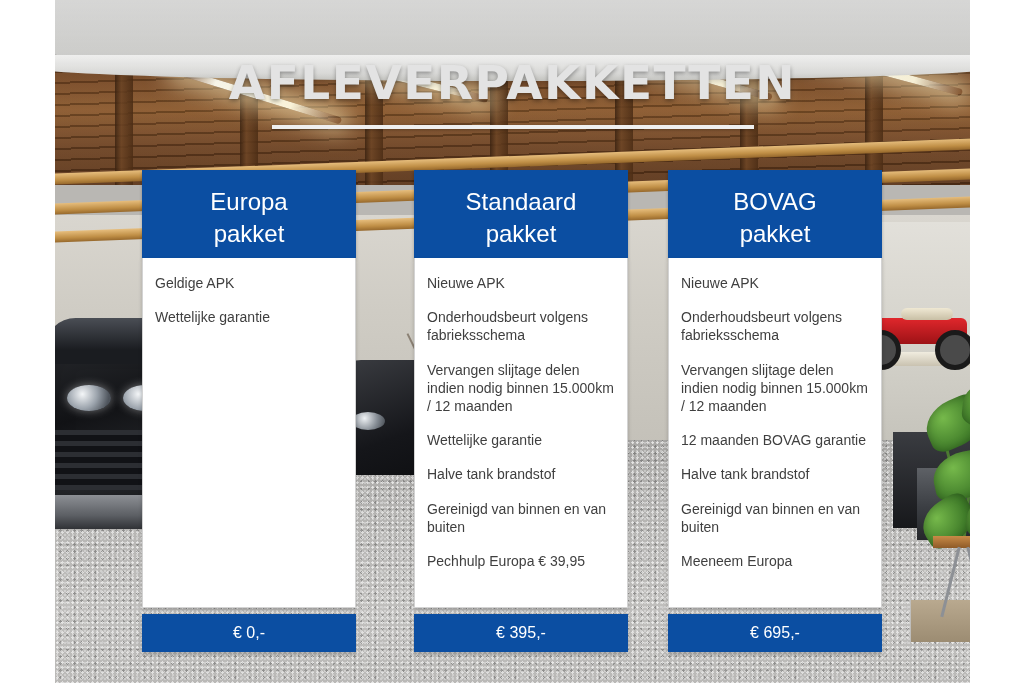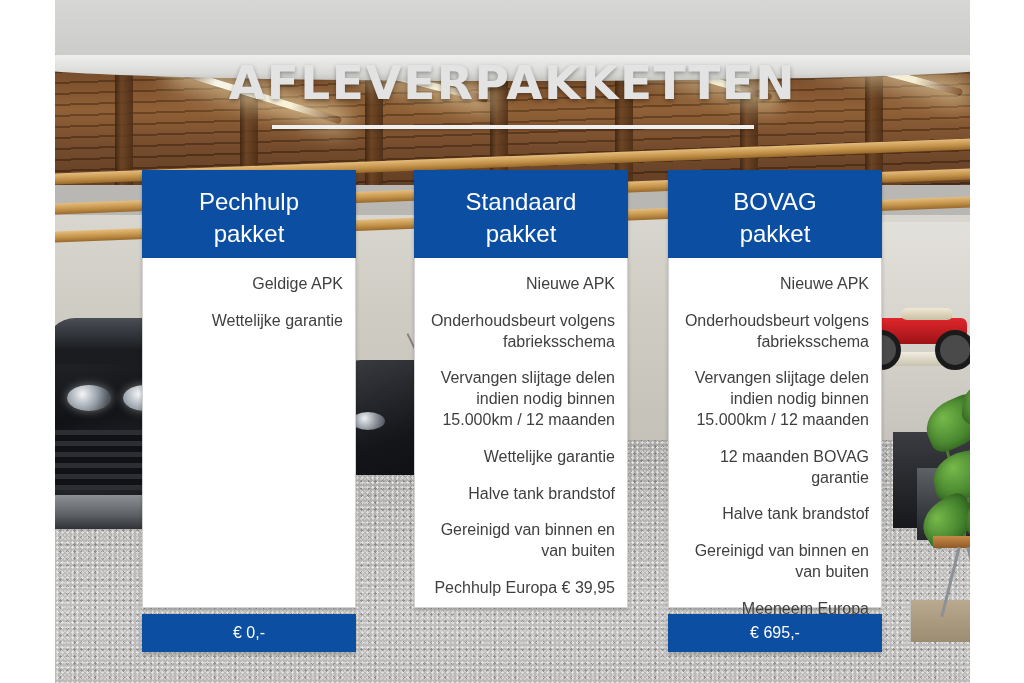--- a/index.html
+++ b/index.html
@@ -423,23 +423,23 @@
   }
   .card-body {
     background: #ffffff;
     border: 1px solid #d3d3d3;
     border-top: none;
     box-sizing: border-box;
     padding: 16px 12px 14px;
     box-shadow: 0 2px 4px rgba(0,0,0,.2);
   }
   .feature {
-    text-align: right;
+    text-align: left;
     color: #3f3f3f;
-    font-size: 16px;
+    font-size: 14px;
     line-height: 1.30;
     margin: 0 0 16px;
   }
   .feature:last-child { margin-bottom: 4px; }
 
   .card-price {
     background: #0b4ea2;
     color: #ffffff;
     text-align: center;
     font-size: 16px;
@@ -561,21 +561,21 @@
 
   <div id="headline-wrap">
     <h1 id="headline">AFLEVERPAKKETTEN</h1>
     <div id="headline-rule"></div>
   </div>
 
   <div id="cards">
 
     <div class="card card-1">
       <div class="card-header">
-        <div>Pechhulp</div>
+        <div>Europa</div>
         <div>pakket</div>
       </div>
       <div class="card-body">
         <p class="feature">Geldige APK</p>
         <p class="feature">Wettelijke garantie</p>
       </div>
       <div class="card-price">€ 0,-</div>
     </div>
 
     <div class="card card-2">
@@ -585,20 +585,21 @@
       </div>
       <div class="card-body">
         <p class="feature">Nieuwe APK</p>
         <p class="feature">Onderhoudsbeurt volgens fabrieksschema</p>
         <p class="feature">Vervangen slijtage delen indien nodig binnen 15.000km / 12 maanden</p>
         <p class="feature">Wettelijke garantie</p>
         <p class="feature">Halve tank brandstof</p>
         <p class="feature">Gereinigd van binnen en van buiten</p>
         <p class="feature">Pechhulp Europa € 39,95</p>
       </div>
+      <div class="card-price">€ 395,-</div>
     </div>
 
     <div class="card card-3">
       <div class="card-header">
         <div>BOVAG</div>
         <div>pakket</div>
       </div>
       <div class="card-body">
         <p class="feature">Nieuwe APK</p>
         <p class="feature">Onderhoudsbeurt volgens fabrieksschema</p>

